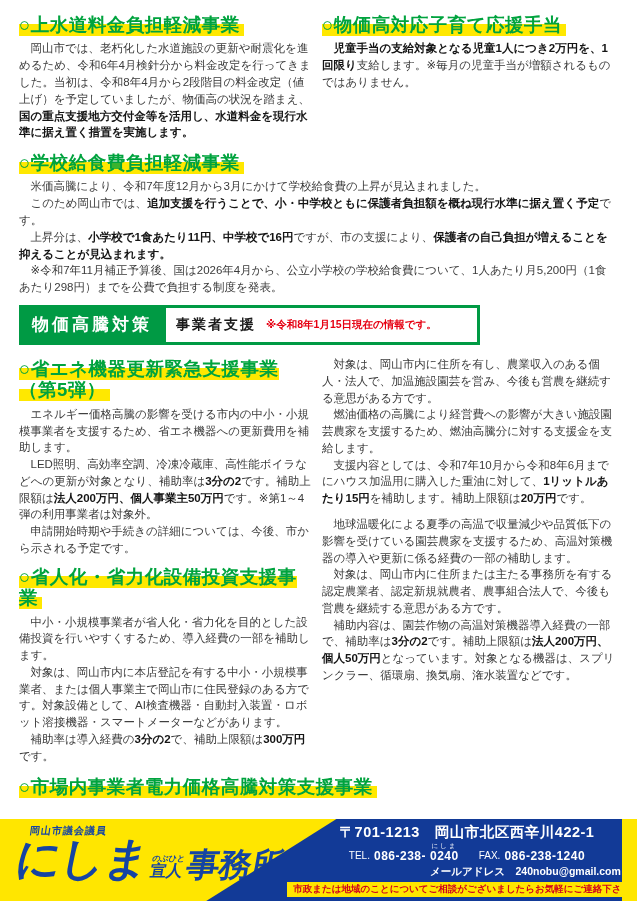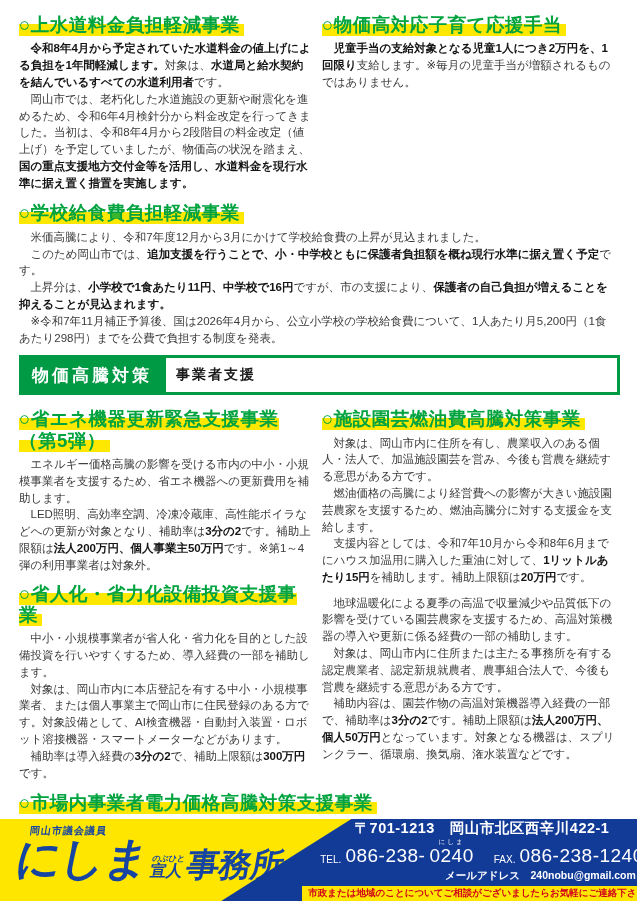--- a/index.html
+++ b/index.html
@@ -36,21 +36,21 @@
 
   .cols { display:grid; grid-template-columns:1fr 1fr; column-gap:7px; align-items:start; }
 
   
   .band {
     display:flex; align-items:stretch;
     background:#009a44;
     padding:3px;
     margin:8px 0 11px 0;
     height:40px;
-    width:601px;
+    width:461px;
   }
   .band-left {
     background:#009a44; color:#fff;
     display:flex; align-items:center;
     font-size:17px; font-weight:bold; letter-spacing:3px;
     padding:0 14px 0 10px;
     white-space:nowrap;
   }
   .band-right {
     flex:1; background:#fff;
@@ -70,54 +70,53 @@
   .f-left { position:absolute; left:16px; top:5px; color:#1544a3; }
   .role { font-size:10px; font-weight:900; transform:skewX(-8deg); letter-spacing:1px; margin-left:14px; }
   .logo-row { display:flex; align-items:flex-end; transform:skewX(-10deg); }
   .logo-main { font-size:45px; font-weight:900; line-height:0.95; letter-spacing:-2px; }
   .logo-mid { display:flex; flex-direction:column; align-items:center; margin:0 3px 2px 4px; }
   .logo-furi { font-size:8px; font-weight:bold; line-height:1; }
   .logo-name { font-size:16px; font-weight:900; line-height:1; }
   .logo-suffix { font-size:33px; font-weight:900; line-height:1; letter-spacing:-1px; }
 
   .f-blue {
-    position:absolute; top:0; right:0;
+    position:absolute; top:0; right:15px;
     width:420px; height:82px;
     background:#123a97;
     clip-path:polygon(32% 0, 100% 0, 100% 100%, 1% 100%);
     display:flex; flex-direction:column;
     align-items:center; justify-content:center;
     padding-left:110px;
     color:#fff;
   }
   .addr { font-size:14.5px; font-weight:bold; letter-spacing:0.5px; white-space:nowrap; }
   .telfax { display:flex; align-items:flex-end; gap:4px; white-space:nowrap; margin-top:1px; }
   .telfax .lbl { font-size:10px; font-weight:normal; margin-bottom:2px; }
-  .telfax .num { font-size:19px; font-weight:normal; letter-spacing:0.5px; }
+  .telfax .num { font-size:12px; font-weight:bold; letter-spacing:0.5px; }
   .ruby-wrap { display:inline-flex; flex-direction:column; align-items:center; vertical-align:bottom; }
   .ruby-txt { font-size:6.5px; line-height:1; letter-spacing:2px; }
   .fax-gap { width:12px; }
   .email-line { font-size:10.5px; font-weight:bold; align-self:flex-start; margin:2px 0 0 118px; white-space:nowrap; }
   .notice {
     background:#ffe600; color:#d0021b;
     font-size:9.5px; font-weight:bold;
     padding:1px 6px; margin-top:3px;
     white-space:nowrap;
   }
 </style>
 </head>
 <body>
 
 <div class="content">
 
   <div class="cols">
     <div class="sec">
       <div class="h"><span class="mark">○上水道料金負担軽減事業</span></div>
       <div>
-          <p><b>令和8年4月から予定されていた水道料金の値上げによる負担を1年間軽減します。</b><span>対象は、</span><b>水道局と給水契約を結んでいるすべての水道利用者</b><span>です。</span></p>
           <p><span>岡山市では、老朽化した水道施設の更新や耐震化を進めるため、令和6年4月検針分から料金改定を行ってきました。当初は、令和8年4月から2段階目の料金改定（値上げ）を予定していましたが、物価高の状況を踏まえ、</span><b>国の重点支援地方交付金等を活用し、水道料金を現行水準に据え置く措置を実施します。</b></p>
         </div>
     </div>
     <div class="sec">
       <div class="h"><span class="mark">○物価高対応子育て応援手当</span></div>
       <div>
           <p><b>児童手当の支給対象となる児童1人につき2万円を、1回限り</b><span>支給します。※毎月の児童手当が増額されるものではありません。</span></p>
         </div>
     </div>
   </div>
@@ -129,44 +128,45 @@
         <p><span>このため岡山市では、</span><b>追加支援を行うことで、小・中学校ともに保護者負担額を概ね現行水準に据え置く予定</b><span>です。</span></p>
         <p><span>上昇分は、</span><b>小学校で1食あたり11円、中学校で16円</b><span>ですが、市の支援により、</span><b>保護者の自己負担が増えることを抑えることが見込まれます。</b></p>
         <p><span>※令和7年11月補正予算後、国は2026年4月から、公立小学校の学校給食費について、1人あたり月5,200円（1食あたり298円）までを公費で負担する制度を発表。</span></p>
       </div>
   </div>
 
   <div class="band">
     <div class="band-left">物価高騰対策</div>
     <div class="band-right">
       <span class="t">事業者支援</span>
+      <span class="note">※令和8年1月15日現在の情報です。</span>
     </div>
   </div>
 
   <div class="cols">
     <div>
       <div class="sec">
         <div class="h"><span class="mark">○省エネ機器更新緊急支援事業（第5弾）</span></div>
         <div>
             <p><span>エネルギー価格高騰の影響を受ける市内の中小・小規模事業者を支援するため、省エネ機器への更新費用を補助します。</span></p>
             <p><span>LED照明、高効率空調、冷凍冷蔵庫、高性能ボイラなどへの更新が対象となり、補助率は</span><b>3分の2</b><span>です。補助上限額は</span><b>法人200万円、個人事業主50万円</b><span>です。※第1～4弾の利用事業者は対象外。</span></p>
+            <p><span>申請開始時期や手続きの詳細については、今後、市から示される予定です。</span></p>
           </div>
       </div>
       <div class="sec">
         <div class="h"><span class="mark">○省人化・省力化設備投資支援事業</span></div>
         <div>
             <p><span>中小・小規模事業者が省人化・省力化を目的とした設備投資を行いやすくするため、導入経費の一部を補助します。</span></p>
             <p><span>対象は、岡山市内に本店登記を有する中小・小規模事業者、または個人事業主で岡山市に住民登録のある方です。対象設備として、AI検査機器・自動封入装置・ロボット溶接機器・スマートメーターなどがあります。</span></p>
             <p><span>補助率は導入経費の</span><b>3分の2</b><span>で、補助上限額は</span><b>300万円</b><span>です。</span></p>
           </div>
       </div>
     </div>
     <div>
       <div class="sec">
-        <div class="h"><span class="mark">○施設園芸燃油費高騰対策事業</span></div>
         <div>
             <p><span>対象は、岡山市内に住所を有し、農業収入のある個人・法人で、加温施設園芸を営み、今後も営農を継続する意思がある方です。</span></p>
             <p><span>燃油価格の高騰により経営費への影響が大きい施設園芸農家を支援するため、燃油高騰分に対する支援金を支給します。</span></p>
             <p><span>支援内容としては、令和7年10月から令和8年6月までにハウス加温用に購入した重油に対して、</span><b>1リットルあたり15円</b><span>を補助します。補助上限額は</span><b>20万円</b><span>です。</span></p>
           </div>
       </div>
       <div class="sec">
         <div>
             <p><span>地球温暖化による夏季の高温で収量減少や品質低下の影響を受けている園芸農家を支援するため、高温対策機器の導入や更新に係る経費の一部の補助します。</span></p>
             <p><span>対象は、岡山市内に住所または主たる事務所を有する認定農業者、認定新規就農者、農事組合法人で、今後も営農を継続する意思がある方です。</span></p>

